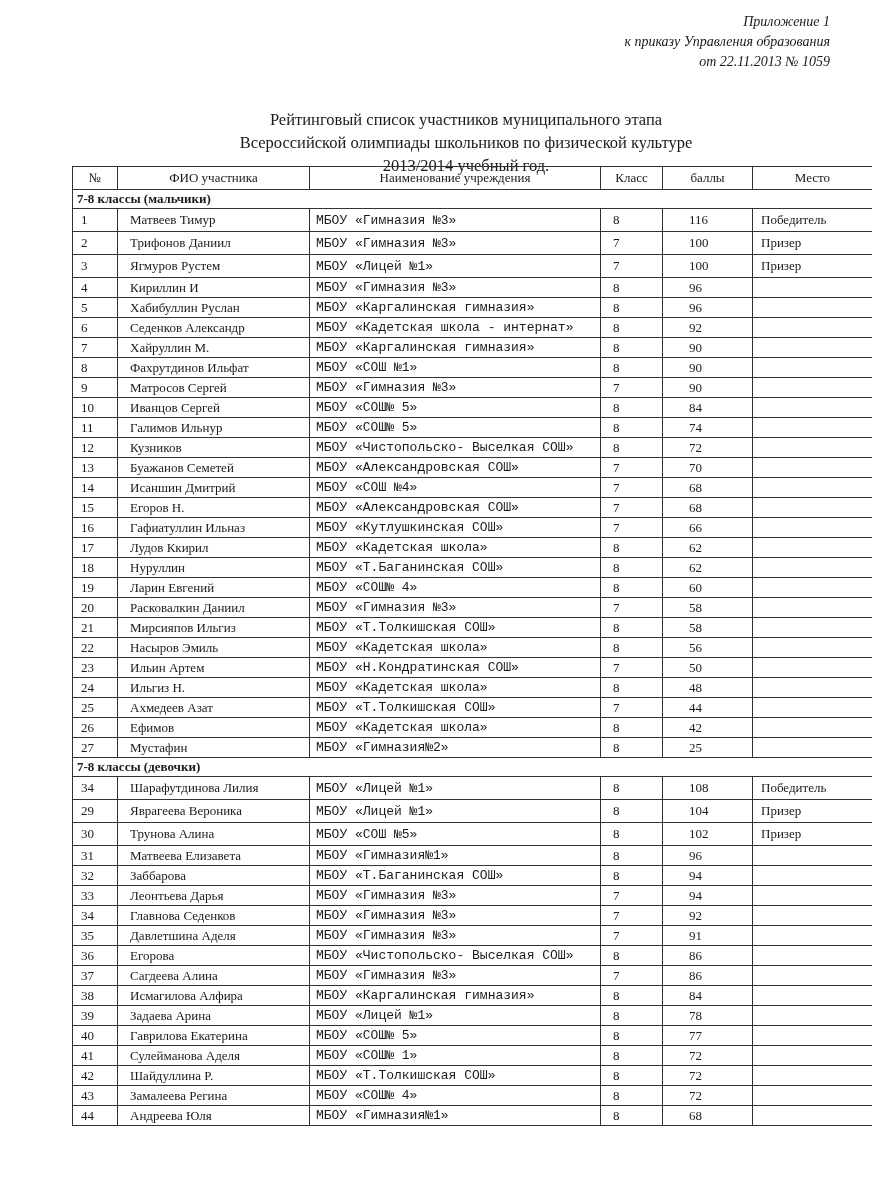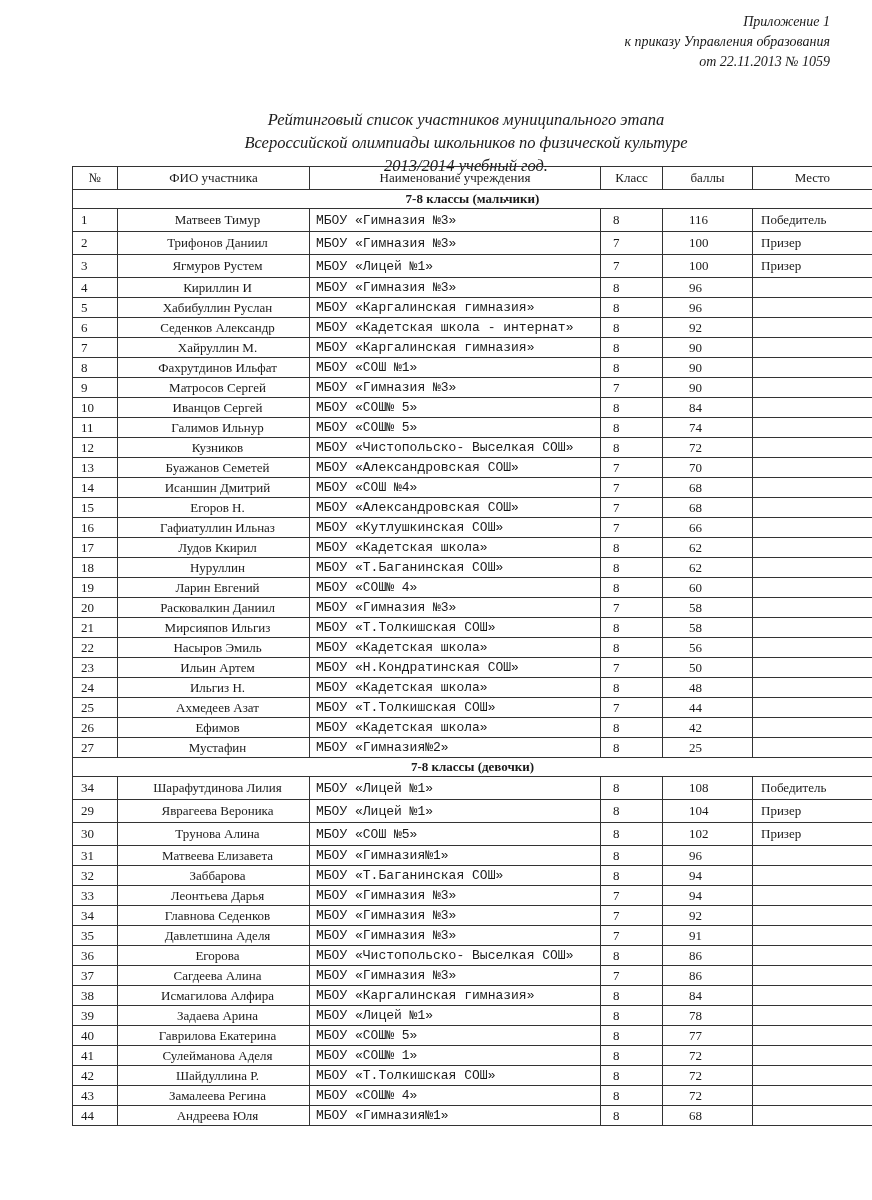--- a/index.html
+++ b/index.html
@@ -1,33 +1,33 @@
 <!DOCTYPE html>
 <html><head>
 <meta charset="utf-8">
 <style>
   html, body { margin: 0; padding: 0; background: #ffffff; }
   body { width: 872px; height: 1200px; position: relative; overflow: hidden;
          font-family: "Liberation Serif", "DejaVu Serif", serif; color: #1a1a1a; }
   .appendix { position: absolute; right: 42px; top: 12px; text-align: right;
               font-size: 14px; line-height: 20px; font-style: italic; }
   .title { position: absolute; left: 0; width: 872px; top: 108px; text-align: center;
-           font-size: 16.5px; line-height: 23px; left: 60px; width: 812px; font-style: italic; }
+           font-size: 16.5px; line-height: 23px; left: 60px; width: 812px; }
   table { position: absolute; left: 72px; top: 166px; border-collapse: collapse;
           font-size: 13px; table-layout: fixed; width: 800px; }
   td, th { border: 1px solid #333; padding: 0 4px; height: 19px; overflow: hidden;
            white-space: nowrap; font-weight: normal; vertical-align: middle; }
   th { height: 22px; text-align: center; }
   td.num { text-align: left; padding-left: 8px; }
-  td.name { padding-left: 12px; text-align: center; }
+  td.name { padding-left: 12px; }
   td.school { padding-left: 6px; font-family: Liberation Mono, monospace; }
   td.grade { padding-left: 12px; }
   td.score { padding-left: 26px; }
   td.place { padding-left: 8px; }
-  tr.section td { text-align: center; font-weight: bold; height: 18px; }
+  tr.section td { text-align: left; font-weight: bold; height: 18px; }
   tr.tall td { height: 22px; }
 </style>
 </head>
 <body>
 
 <div class="appendix">
   <div>Приложение 1</div>
   <div>к  приказу Управления образования</div>
   <div>от 22.11.2013 № 1059</div>
 </div>

